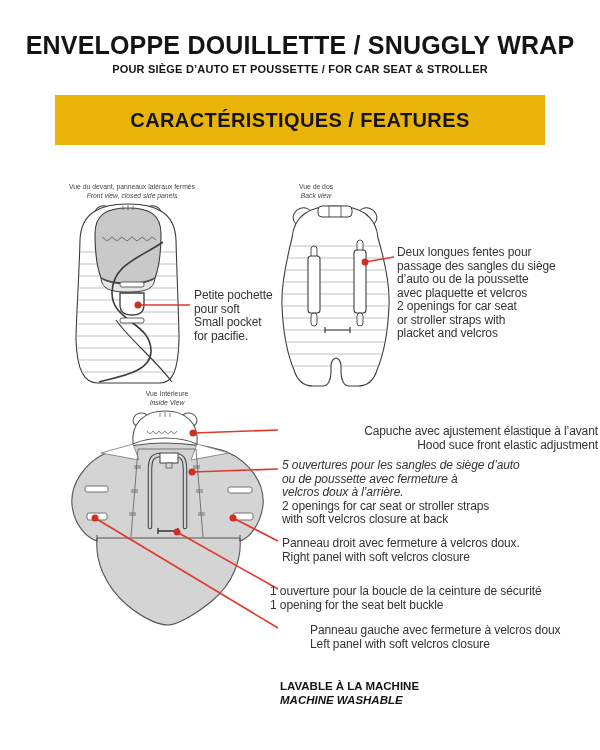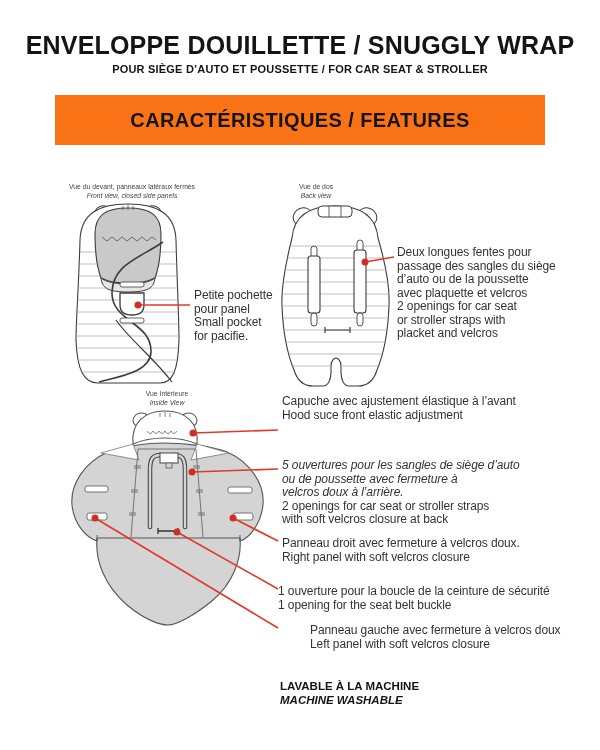--- a/index.html
+++ b/index.html
@@ -10,21 +10,21 @@
   .abs{position:absolute;}
   #title{
     left:0;top:31px;width:600px;text-align:center;
     font-size:25px;font-weight:bold;letter-spacing:.2px;color:#141414;
   }
   #subtitle{
     left:0;top:63px;width:600px;text-align:center;
     font-size:11px;font-weight:bold;letter-spacing:.2px;color:#141414;
   }
   #banner{
-    left:55px;top:95px;width:490px;height:50px;background:#f97316;
+    left:55px;top:95px;width:490px;height:50px;background:#eab308;
     display:flex;align-items:center;justify-content:center;
   }
   #banner .banner-label{
     font-size:20px;font-weight:bold;letter-spacing:.4px;color:#141414;
   }
   .fig-caption{
     text-align:center;font-size:6.8px;line-height:1.3;color:#444;
   }
   .fig-caption .en{font-style:italic;}
   .callout{font-size:12px;line-height:13.5px;color:#333;letter-spacing:-.1px;}
@@ -180,54 +180,54 @@
       <circle cx="193" cy="433" r="3.5"></circle>
         <circle cx="192" cy="472" r="3.5"></circle>
       <circle cx="233" cy="518" r="3.5"></circle>
         <circle cx="177" cy="532" r="3.5"></circle>
       <circle cx="95" cy="518" r="3.5"></circle>
     </g>
   </svg>
 
   <div class="abs callout" style="left:194px;top:289px;width:100px;">
     <div class="fr">Petite pochette
-pour panel</div>
+pour soft</div>
     <div class="en">Small pocket
 for pacifie.</div>
   </div>
 
   <div class="abs callout" style="left:397px;top:246px;width:200px;">
     <div class="fr">Deux longues fentes pour
 passage des sangles du siège
 d’auto ou de la poussette
 avec plaquette et velcros</div>
     <div class="en">2 openings for car seat
 or stroller straps with
 placket and velcros</div>
   </div>
 
-  <div class="abs callout" style="left:282px;top:395px;width:316px;">
+  <div class="abs callout" style="left:282px;top:425px;width:316px;text-align:right;">
     <div class="fr">Capuche avec ajustement élastique à l’avant</div>
     <div class="en">Hood suce front elastic adjustment</div>
   </div>
 
   <div class="abs callout all-italic" style="left:282px;top:459px;width:316px;">
     <div class="fr">5 ouvertures pour les sangles de siège d’auto
 ou de poussette avec fermeture à
 velcros doux à l’arrière.</div>
     <div class="en">2 openings for car seat or stroller straps
 with soft velcros closure at back</div>
   </div>
 
   <div class="abs callout" style="left:282px;top:537px;width:316px;">
     <div class="fr">Panneau droit avec fermeture à velcros doux.</div>
     <div class="en">Right panel with soft velcros closure</div>
   </div>
 
-  <div class="abs callout" style="left:278px;top:585px;width:316px;">
+  <div class="abs callout" style="left:270px;top:585px;width:316px;">
     <div class="fr">1 ouverture pour la boucle de la ceinture de sécurité</div>
     <div class="en">1 opening for the seat belt buckle</div>
   </div>
 
   <div class="abs callout" style="left:282px;top:624px;width:316px;margin-left:28px;">
     <div class="fr">Panneau gauche avec fermeture à velcros doux</div>
     <div class="en">Left panel with soft velcros closure</div>
   </div>
 
   <div id="footer-note" class="abs">

